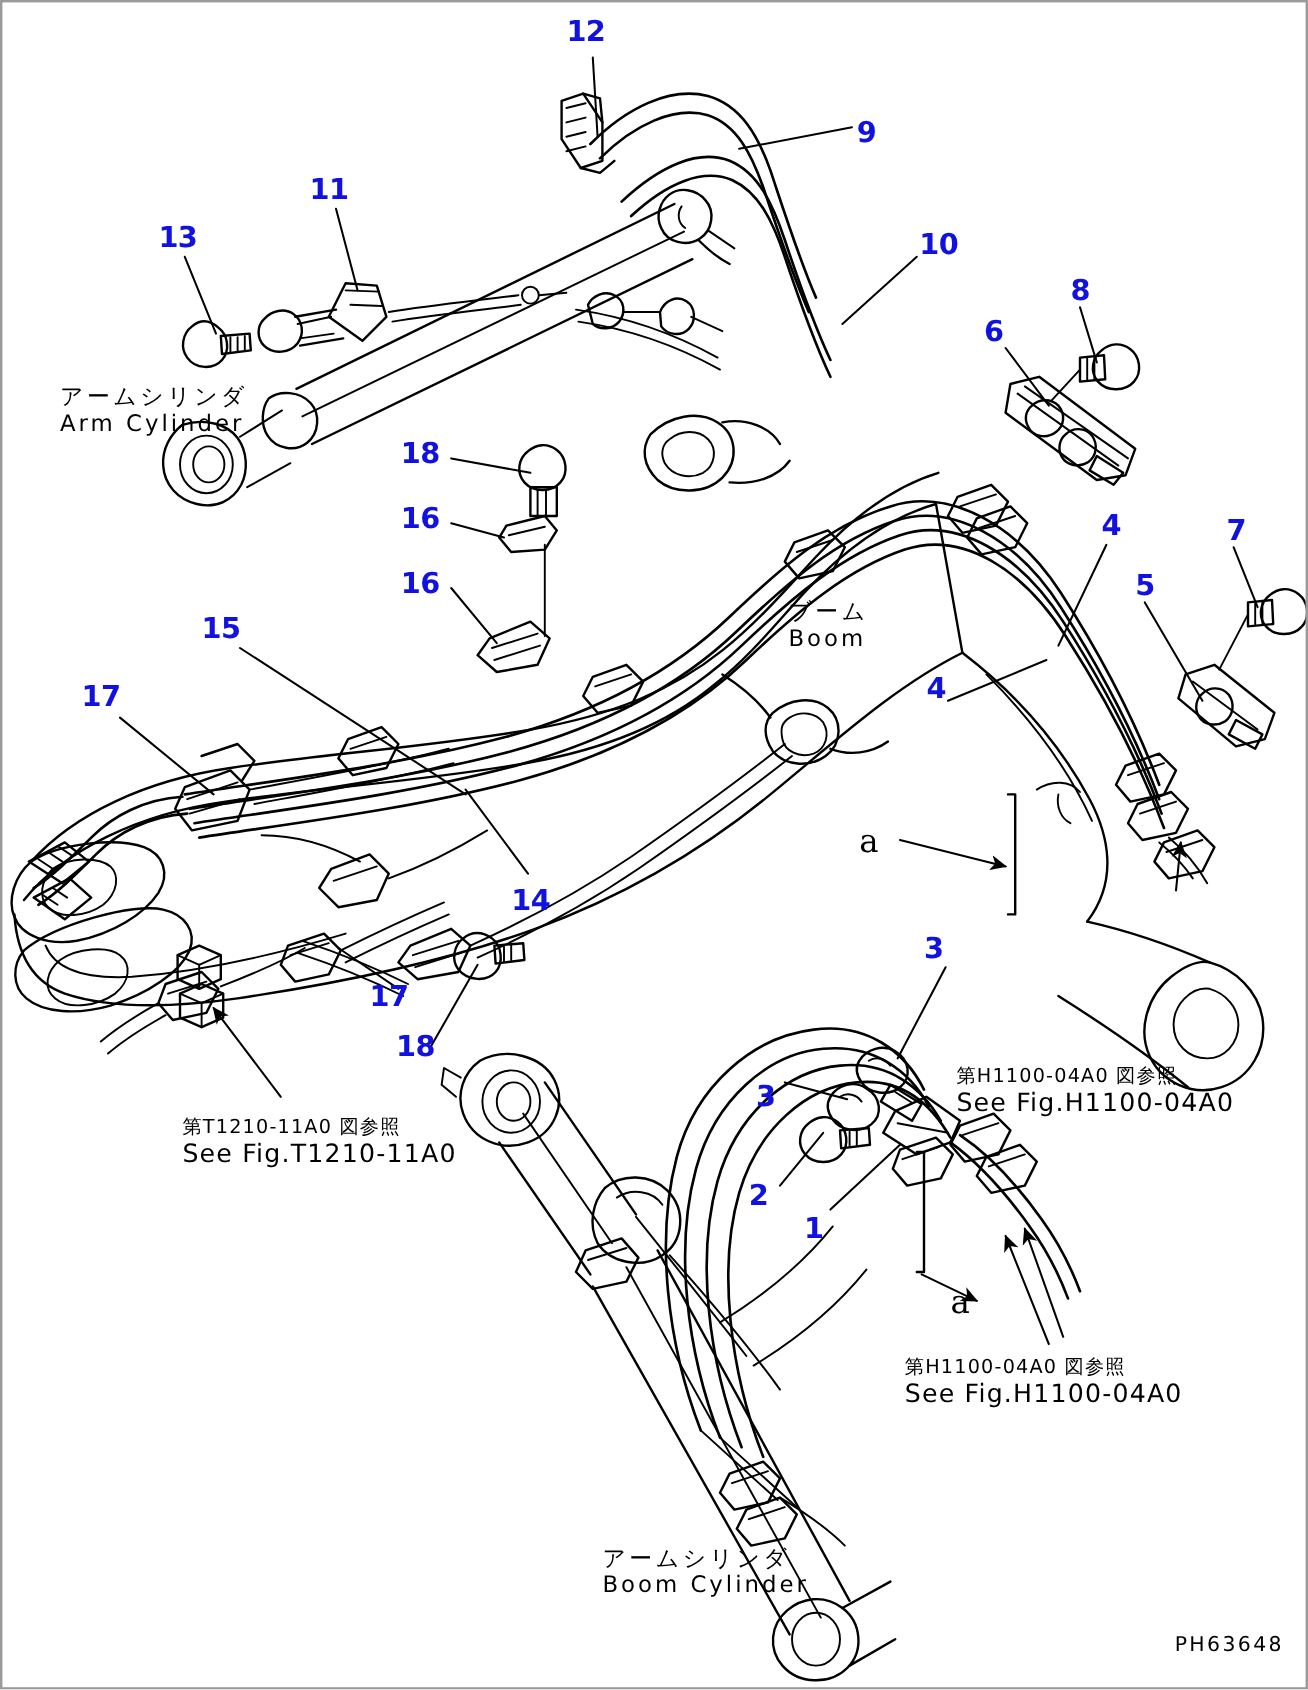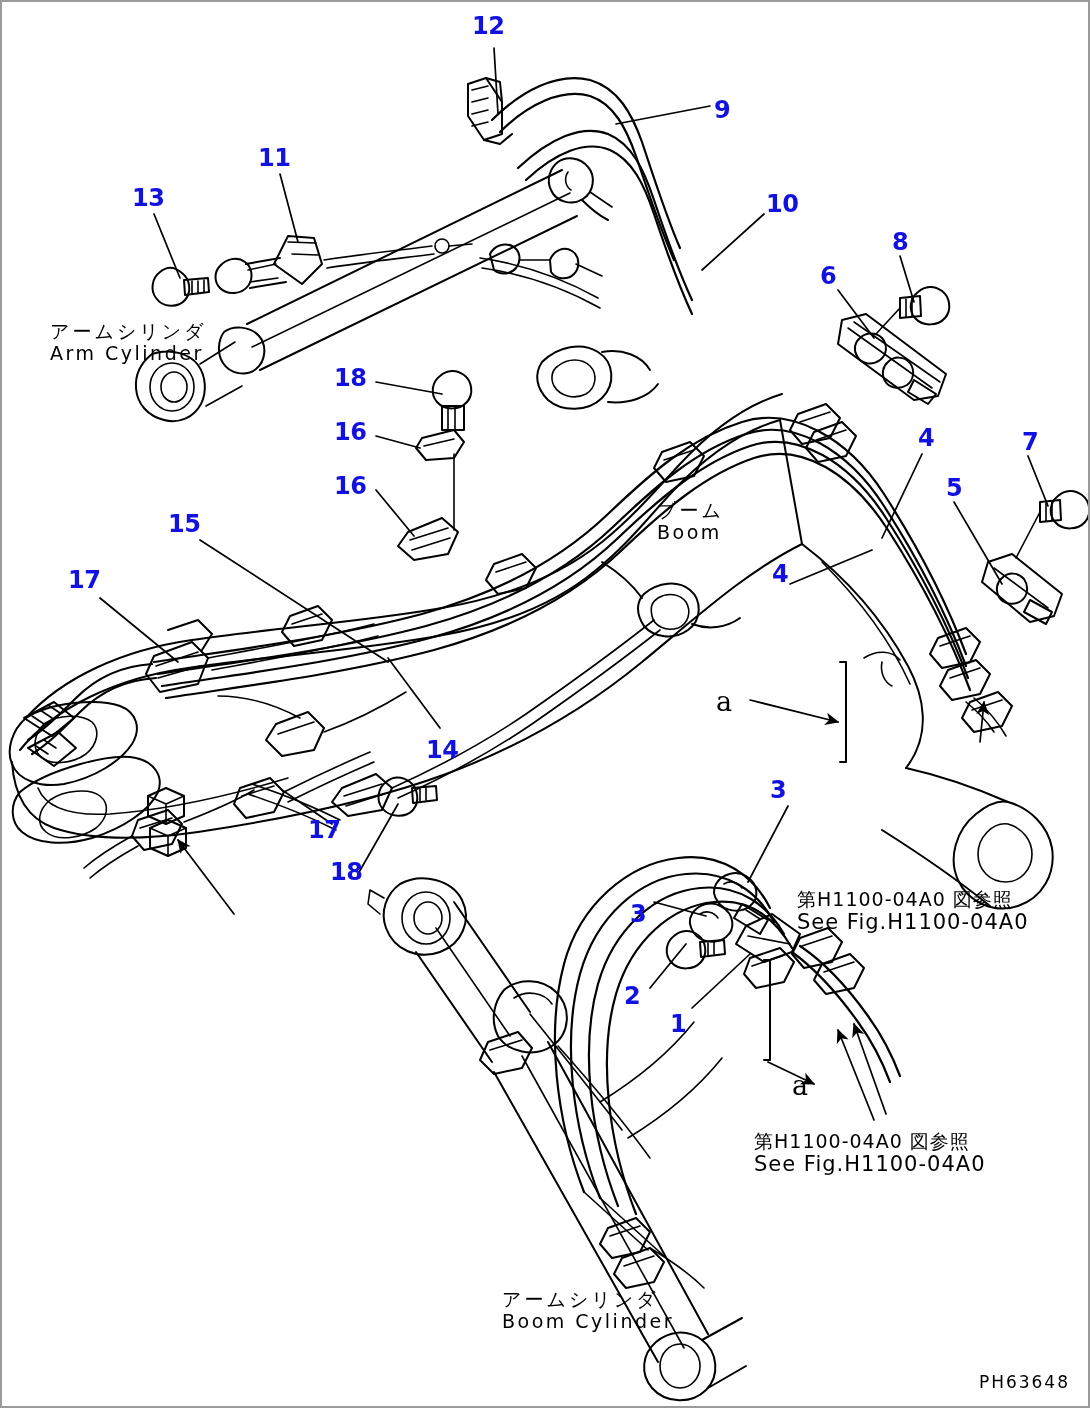--- a/index.html
+++ b/index.html
@@ -50,25 +50,25 @@
     font-size:19px;
     letter-spacing:2.5px;
   }
   .refnote{
     position:absolute;
     color:#000;
     white-space:nowrap;
     font-family:"DejaVu Sans",sans-serif;
     line-height:1.18;
   }
-  .refnote .jp{display:block;font-size:19px;letter-spacing:1px;}
+  .refnote .jp{display:block;font-size:16px;letter-spacing:1px;}
   .refnote .en{display:block;font-size:21px;letter-spacing:1px;}
   #drawno{
     position:absolute;
-    right:18px;bottom:14px;
+    right:18px;bottom:25px;
     color:#000;
     font-family:"DejaVu Sans",sans-serif;
     font-size:17px;
     letter-spacing:2px;
     white-space:nowrap;
     margin-top:48px;
   }
 </style>
 </head>
 <body>
@@ -461,20 +461,24 @@
   </div>
   <div class="partname" style="left:655px;top:497px;">
     <span class="jp">ブーム</span>
     <span class="en">Boom</span>
   </div>
   <div class="partname" style="left:500px;top:1286px;">
     <span class="jp">アームシリンダ</span>
     <span class="en">Boom Cylinder</span>
   </div>
 
+  <div class="refnote" style="left:150px;top:928px;">
+    <span class="jp">第T1210-11A0 図参照</span>
+    <span class="en">See Fig.T1210-11A0</span>
+  </div>
   <div class="refnote" style="left:795px;top:886px;">
     <span class="jp">第H1100-04A0 図参照</span>
     <span class="en">See Fig.H1100-04A0</span>
   </div>
   <div class="refnote" style="left:752px;top:1128px;">
     <span class="jp">第H1100-04A0 図参照</span>
     <span class="en">See Fig.H1100-04A0</span>
   </div>
 
   <div class="seclabel" style="left:714px;top:686px;">a</div>

